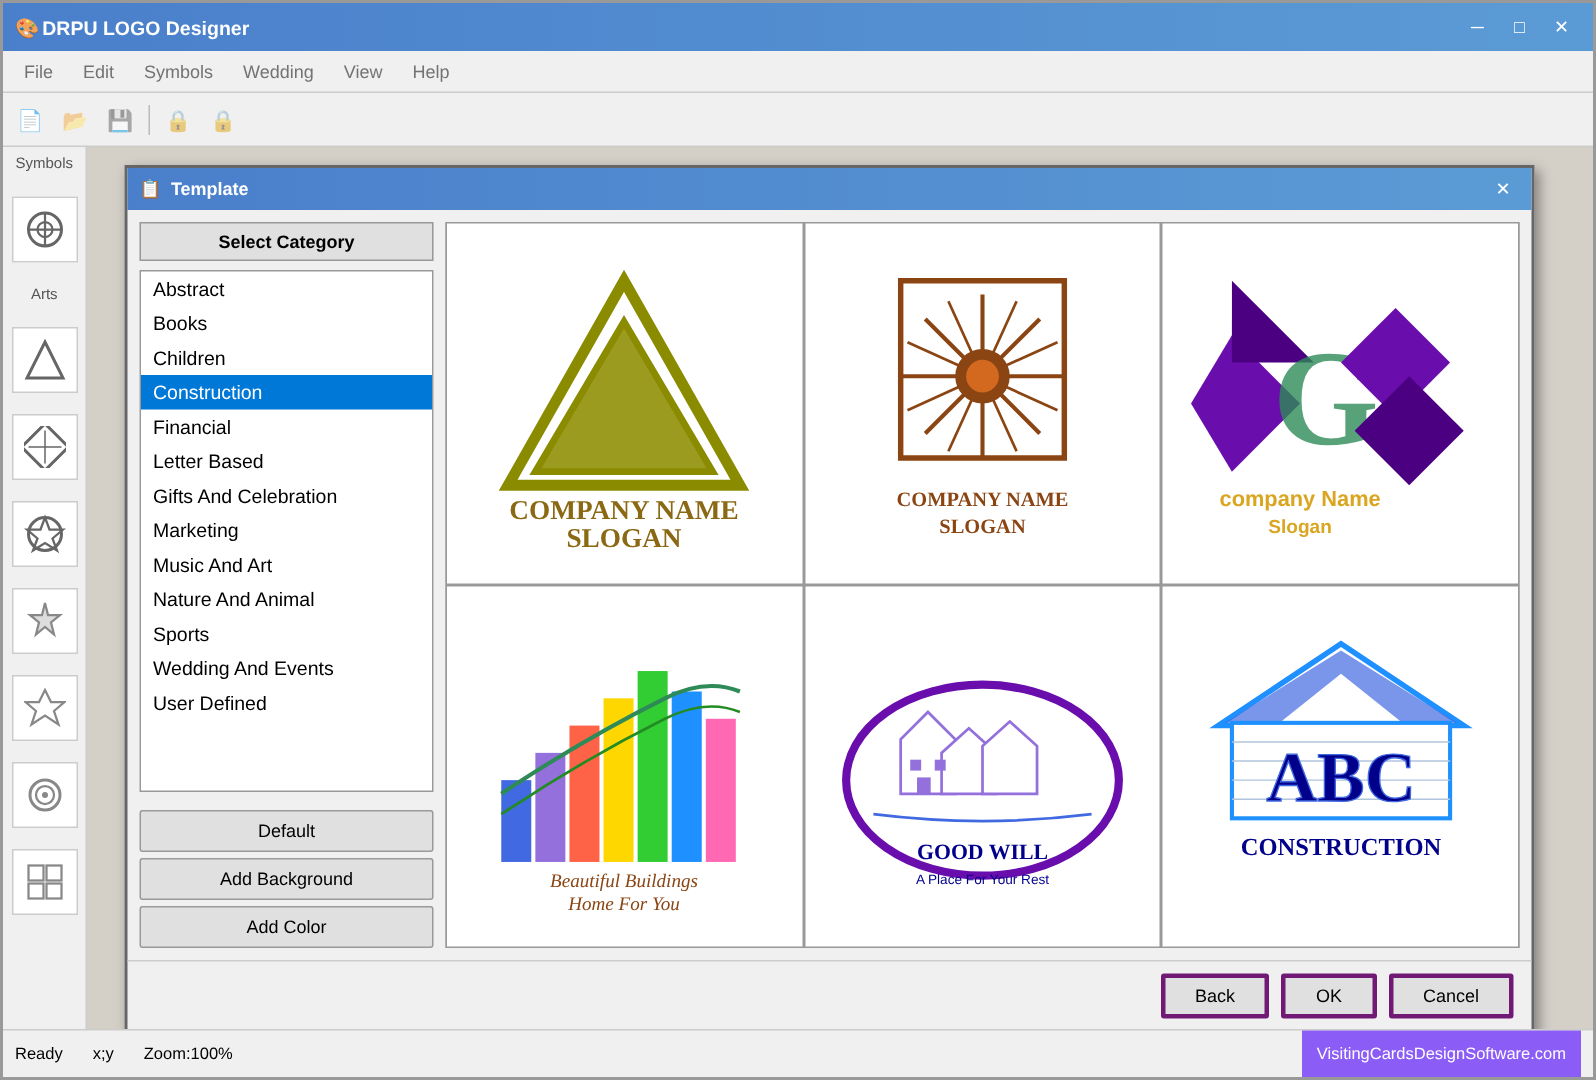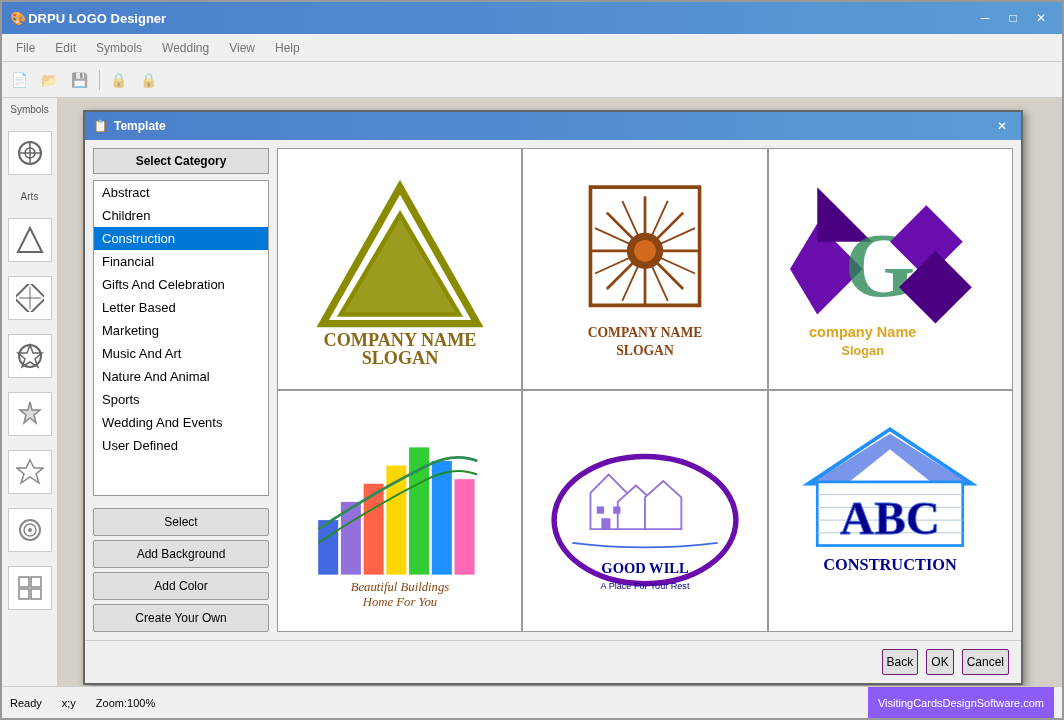--- a/index.html
+++ b/index.html
@@ -25,34 +25,34 @@
     .sidebar-icon-btn { width: 44px; height: 44px; border: 1px solid #ccc; background: #fff; cursor: pointer; display: flex; align-items: center; justify-content: center; font-size: 20px; }
 
     .content-area { flex: 1; display: flex; flex-direction: column; padding: 4px; background: #d4d0c8; }
 
     .dialog-window { background: #f0f0f0; border: 2px solid #666; box-shadow: 3px 3px 8px rgba(0,0,0,0.4); margin: 8px auto; width: 940px; display: flex; flex-direction: column; }
     .dialog-title-bar { background: linear-gradient(to right, #4a7fcb, #5b9bd5); height: 28px; display: flex; align-items: center; padding: 0 8px; color: white; font-size: 12px; font-weight: 600; }
     .dialog-close-btn { margin-left: auto; width: 22px; height: 18px; background: transparent; border: none; color: white; cursor: pointer; font-size: 12px; }
 
     .dialog-body { display: flex; padding: 8px; gap: 8px; }
 
-    .category-panel { width: 176px; display: flex; flex-direction: column; gap: 6px; }
+    .category-panel { width: 196px; display: flex; flex-direction: column; gap: 6px; }
     .select-category-btn { background: #e0e0e0; border: 1px solid #999; padding: 5px 10px; cursor: pointer; text-align: center; font-size: 12px; font-weight: 600; }
     .category-list { border: 1px solid #999; background: white; flex: 1; overflow-y: auto; }
     .category-item { padding: 4px 8px; cursor: pointer; font-size: 13px; color: #000; white-space: nowrap; }
     .category-item.selected { background: #0078d7; color: white; }
 
     .action-buttons { display: flex; flex-direction: column; gap: 4px; margin-top: 6px; }
     .action-btn { background: #e0e0e0; border: 1px solid #999; padding: 6px 10px; cursor: pointer; text-align: center; font-size: 12px; border-radius: 2px; }
 
     .template-grid { flex: 1; display: grid; grid-template-columns: repeat(3, 1fr); grid-template-rows: repeat(2, 1fr); gap: 2px; border: 1px solid #999; background: #999; }
     .template-cell { background: white; display: flex; align-items: center; justify-content: center; cursor: pointer; overflow: hidden; position: relative; min-height: 240px; }
 
     .dialog-footer { display: flex; justify-content: flex-end; padding: 8px 12px; gap: 8px; border-top: 1px solid #ccc; }
-    .footer-btn { padding: 5px 4px; border: 1px solid #701a75; background: #e0e0e0; cursor: pointer; font-size: 12px; border-radius: 2px; }
+    .footer-btn { padding: 5px 20px; border: 3px solid #701a75; background: #e0e0e0; cursor: pointer; font-size: 12px; border-radius: 2px; }
 
     .status-bar { height: 32px; background: #f0f0f0; border-top: 1px solid #ccc; display: flex; align-items: center; padding: 0 8px; font-size: 11px; color: #000; gap: 20px; }
     .status-right { margin-left: auto; background: #8b5cf6; color: white; padding: 0 10px; height: 100%; display: flex; align-items: center; font-size: 11px; }
 
     
     .logo1 { padding: 10px; }
     .logo2 { padding: 10px; }
     .logo3 { padding: 10px; }
     .logo4 { padding: 10px; }
     .logo5 { padding: 10px; }
@@ -162,38 +162,38 @@
           <button class="dialog-close-btn">✕</button>
         </div>
 
         <div class="dialog-body">
 
           <div class="category-panel">
             <button class="select-category-btn">Select Category</button>
 
             <div class="category-list" style="height:280px;">
               <div class="category-item">Abstract</div>
+              <div class="category-item">Books</div>
               <div class="category-item">Children</div>
               <div class="category-item selected">Construction</div>
               <div class="category-item">Financial</div>
+              <div class="category-item">Letter Based</div>
               <div class="category-item">Gifts And Celebration</div>
-              <div class="category-item">Letter Based</div>
               <div class="category-item">Marketing</div>
               <div class="category-item">Music And Art</div>
               <div class="category-item">Nature And Animal</div>
               <div class="category-item">Sports</div>
               <div class="category-item">Wedding And Events</div>
               <div class="category-item">User Defined</div>
             </div>
 
             <div class="action-buttons">
-              <button class="action-btn">Select</button>
+              <button class="action-btn">Default</button>
               <button class="action-btn">Add Background</button>
               <button class="action-btn">Add Color</button>
-              <button class="action-btn">Create Your Own</button>
             </div>
           </div>
 
           <div class="template-grid">
 
             <div class="template-cell logo1">
               <svg viewBox="0 0 220 220" width="200" height="200">
                 <polygon points="110,20 195,170 25,170" stroke="#8B8B00" stroke-width="8" fill="none"></polygon>
                 <polygon points="110,50 175,160 45,160" stroke="#8B8B00" stroke-width="5" fill="#9B9B20"></polygon>
                 <text x="110" y="195" text-anchor="middle" font-family="Arial Black" font-weight="900" font-size="20" fill="#8B6914">COMPANY NAME</text>

